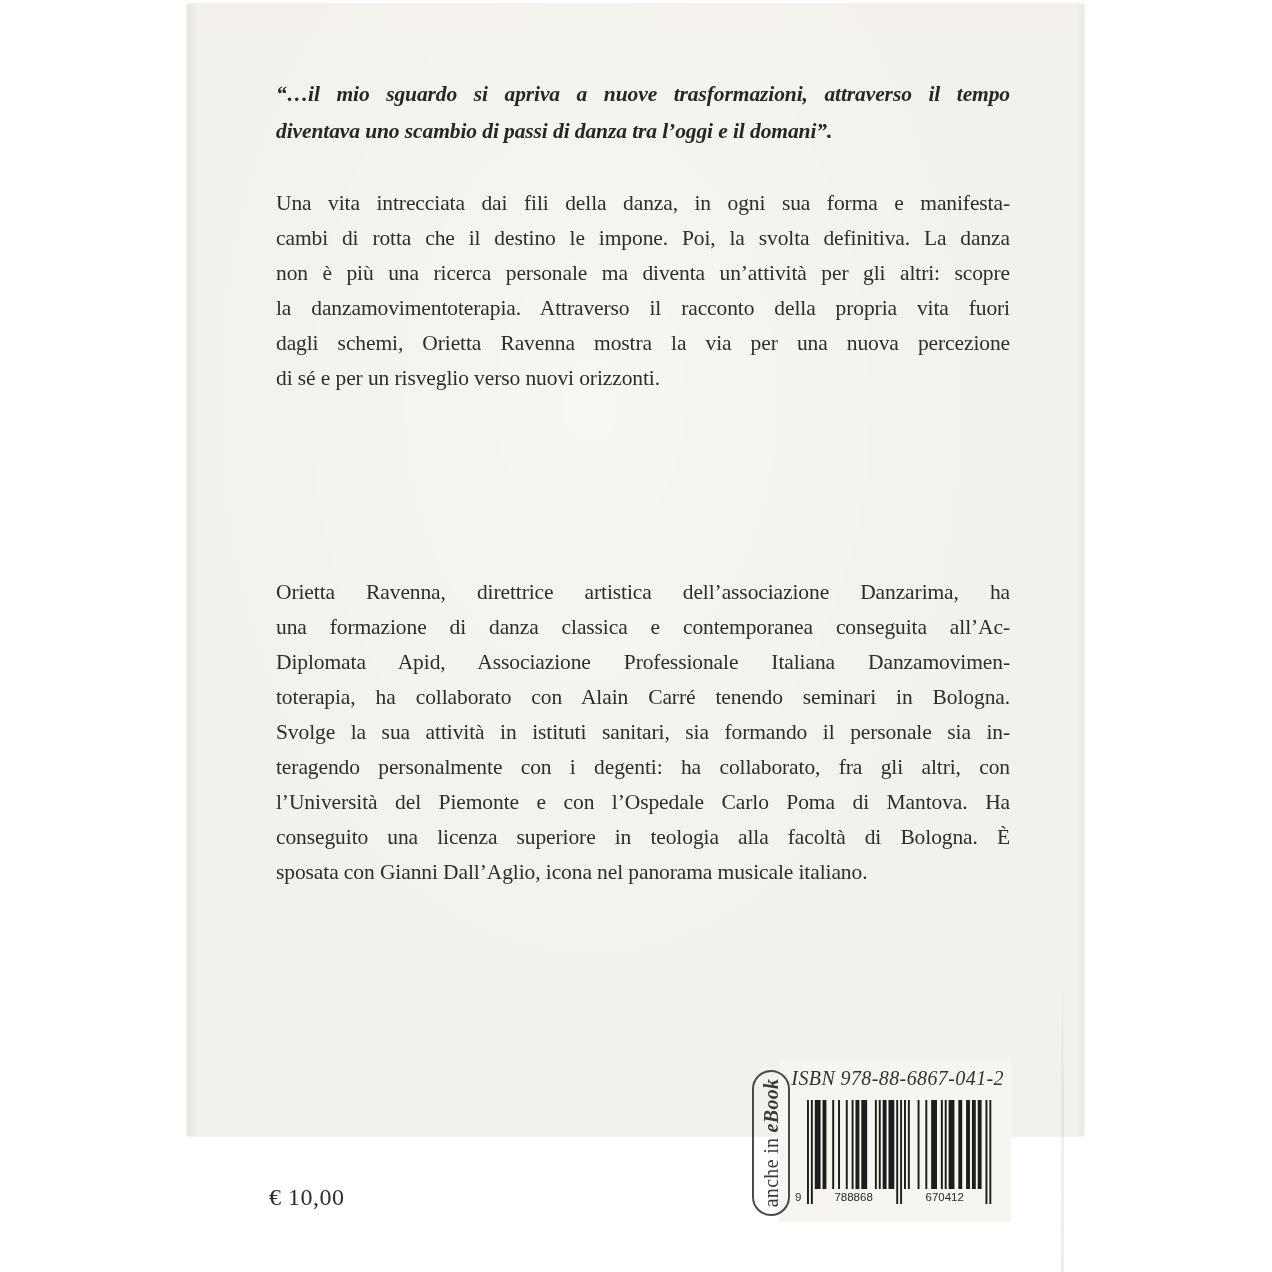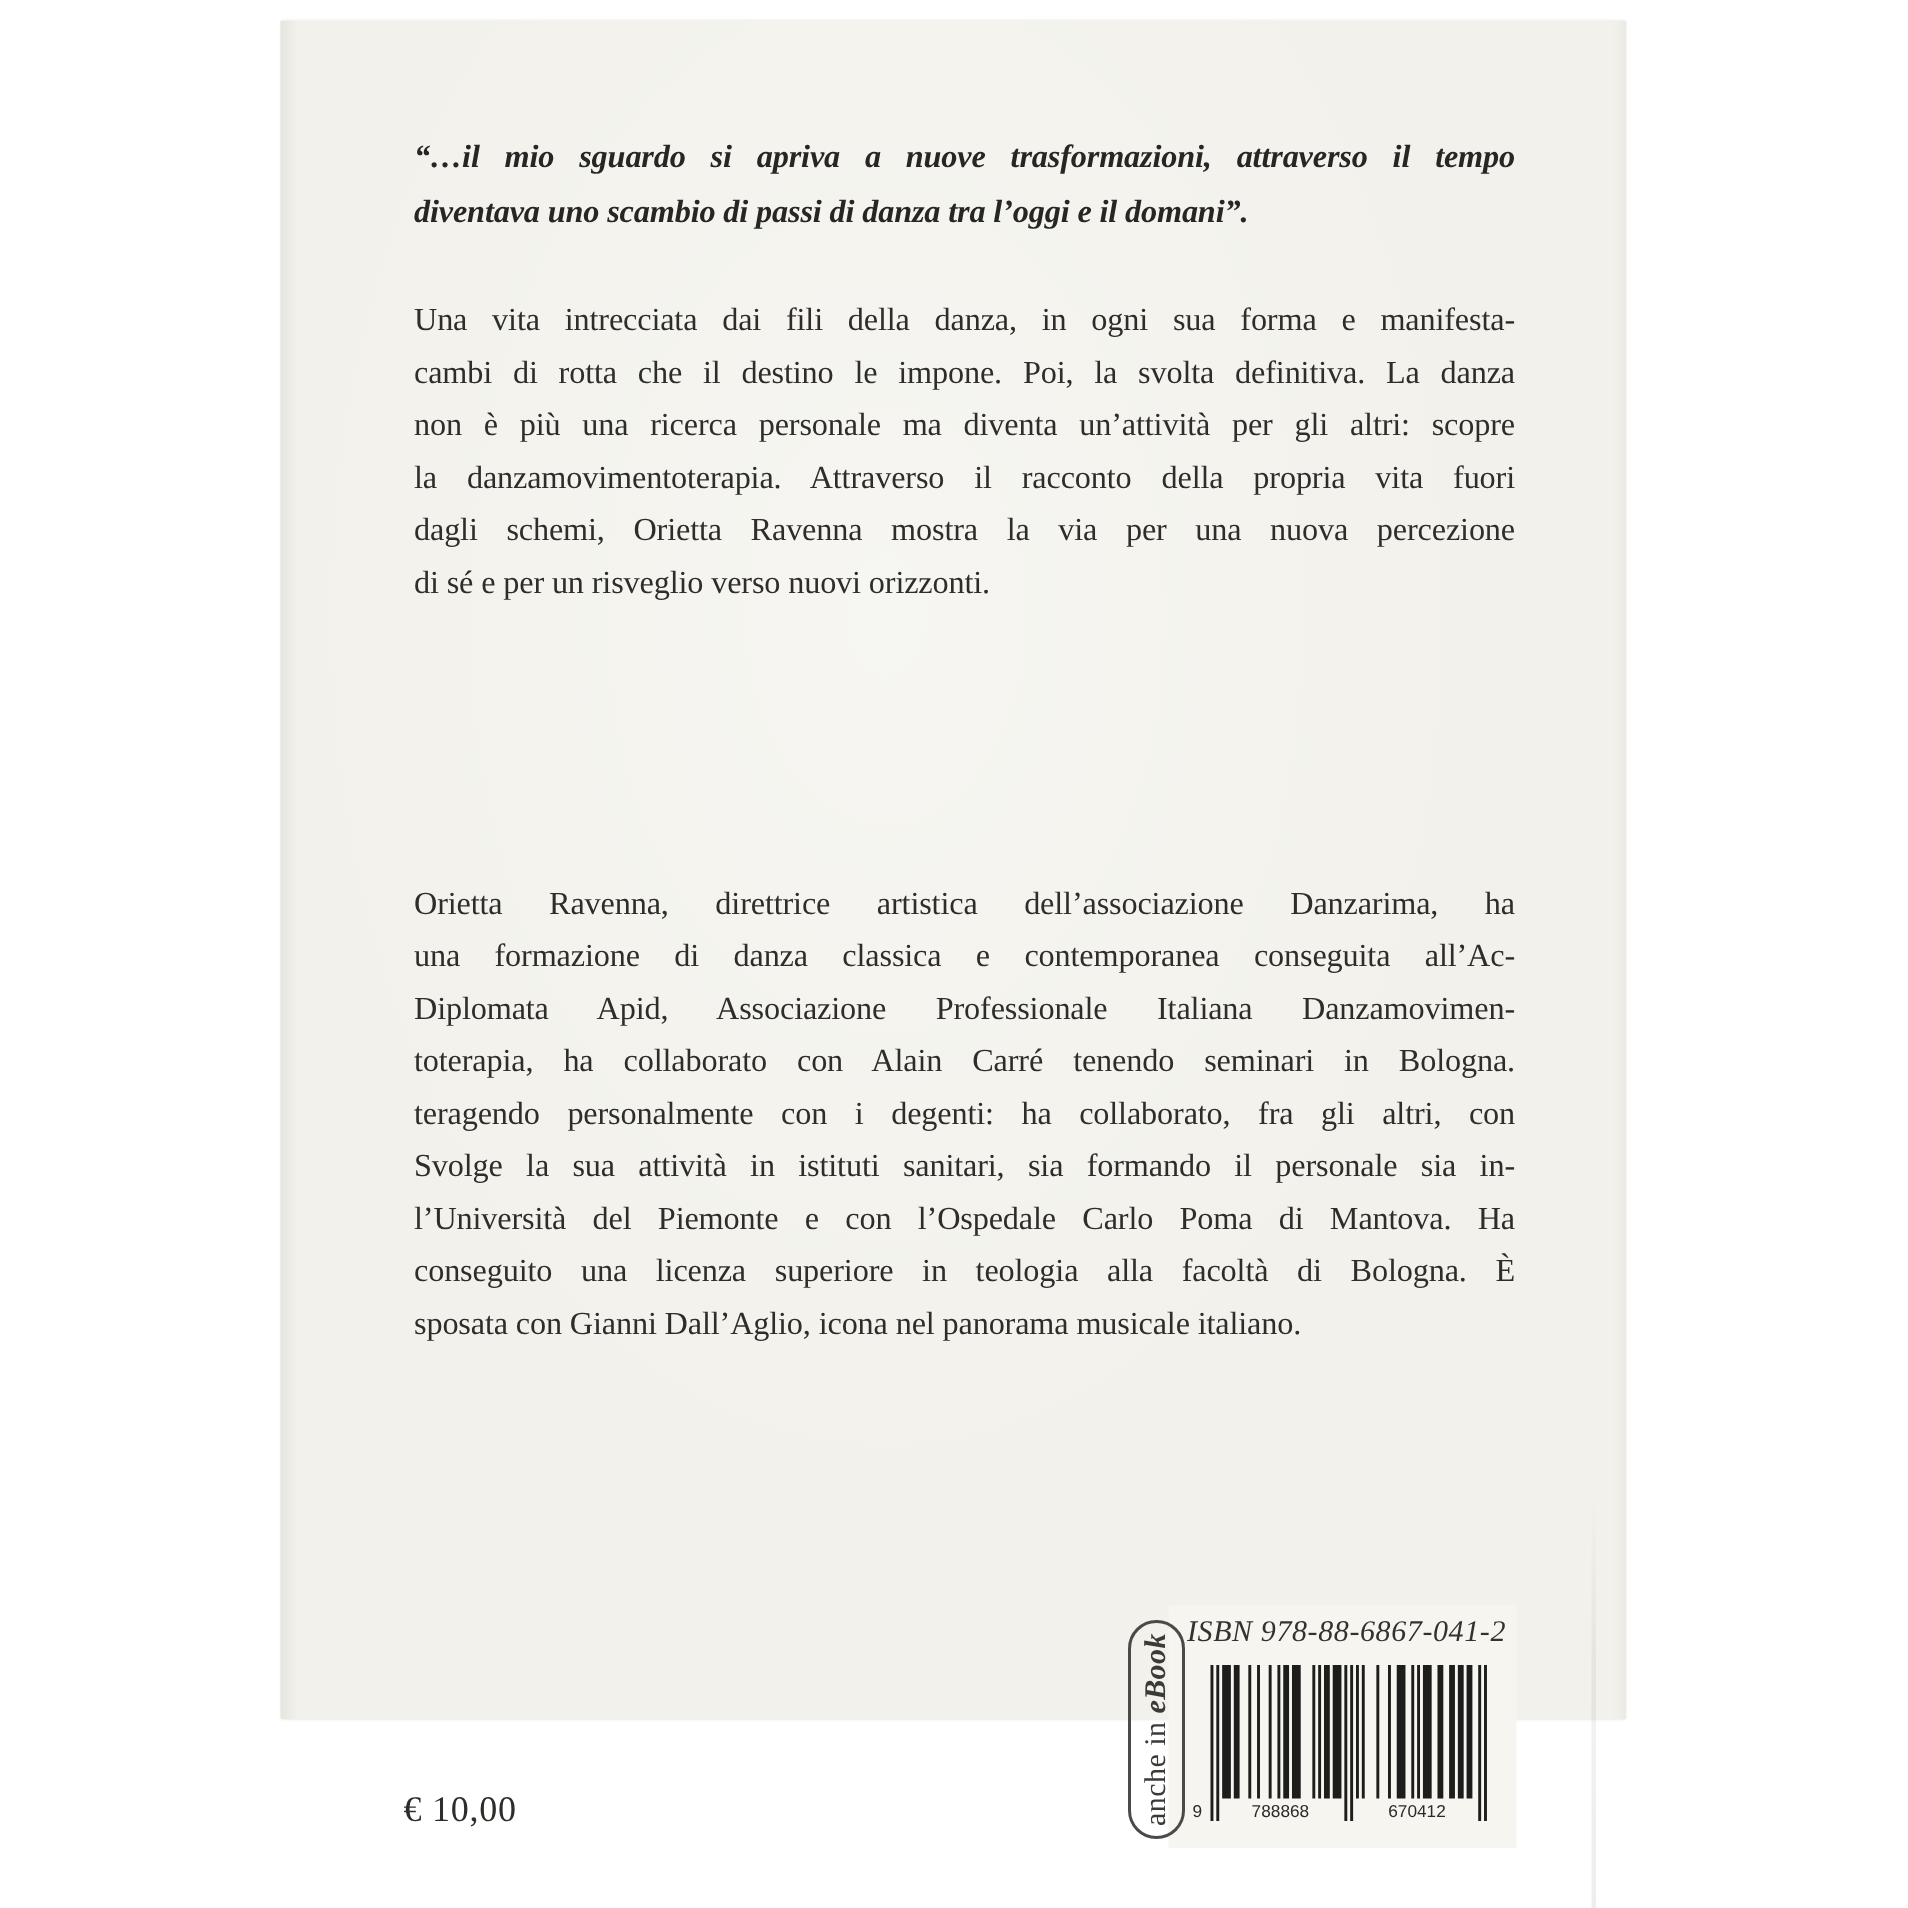--- a/index.html
+++ b/index.html
@@ -1,18 +1,18 @@
 <!DOCTYPE html>
 <html><head>
 <meta charset="utf-8">
 <style>
   html,body{margin:0;padding:0;background:#ffffff;}
   .stage{position:relative;width:1272px;height:1272px;background:#ffffff;overflow:hidden;
          font-family:"Liberation Serif","DejaVu Serif",serif;}
-  .cover{position:absolute;left:187px;top:14px;width:897px;height:1132px;
+  .cover{position:absolute;left:187px;top:4px;width:897px;height:1132px;
          background-color:#f2f1eb;
          background-image:
            linear-gradient(90deg, rgba(0,0,0,0.05), rgba(0,0,0,0) 12px),
            linear-gradient(270deg, rgba(0,0,0,0.03), rgba(0,0,0,0) 9px),
            radial-gradient(ellipse at 45% 35%, rgba(255,255,255,0.35) 0%, rgba(255,255,255,0) 60%);
          box-shadow:0 0 2px rgba(0,0,0,0.15);}
   .crease{position:absolute;left:874px;top:980px;width:3px;height:292px;
           background:linear-gradient(180deg, rgba(0,0,0,0) 0%, rgba(0,0,0,0.05) 40%, rgba(0,0,0,0.07) 100%);}
   .textcol{position:absolute;left:89px;width:734px;color:#2e2d2a;}
   .quote{top:72px;font-weight:bold;font-style:italic;font-size:21.5px;line-height:37px;color:#272624;}
@@ -52,22 +52,22 @@
         <div class="tline just"><span>la </span><span class="italic">danzamovimentoterapia</span><span>. Attraverso il racconto della propria vita fuori</span></div>
         <div class="tline just"><span>dagli schemi, Orietta Ravenna mostra la via per una nuova percezione</span></div>
         <div class="tline"><span>di sé e per un risveglio verso nuovi orizzonti.</span></div>
       </div>
 
     <div class="textcol bio">
         <div class="tline just"><span class="bold">Orietta Ravenna</span><span>, direttrice artistica dell’associazione Danzarima, ha</span></div>
         <div class="tline just"><span>una formazione di danza classica e contemporanea conseguita all’Ac-</span></div>
         <div class="tline just"><span>Diplomata Apid, Associazione Professionale Italiana Danzamovimen-</span></div>
         <div class="tline just"><span>toterapia, ha collaborato con Alain Carré tenendo seminari in Bologna.</span></div>
+        <div class="tline just"><span>Svolge la sua attività in istituti sanitari, sia formando il personale sia in-</span></div>
         <div class="tline just"><span>teragendo personalmente con i degenti: ha collaborato, fra gli altri, con</span></div>
-        <div class="tline just"><span>Svolge la sua attività in istituti sanitari, sia formando il personale sia in-</span></div>
         <div class="tline just"><span>l’Università del Piemonte e con l’Ospedale Carlo Poma di Mantova. Ha</span></div>
         <div class="tline just"><span>conseguito una licenza superiore in teologia alla facoltà di Bologna. È</span></div>
         <div class="tline"><span>sposata con Gianni Dall’Aglio, icona nel panorama musicale italiano.</span></div>
       </div>
 
     <div class="price">€ 10,00</div>
 
     <div class="barcode-panel"></div>
 
     <div class="pill">

